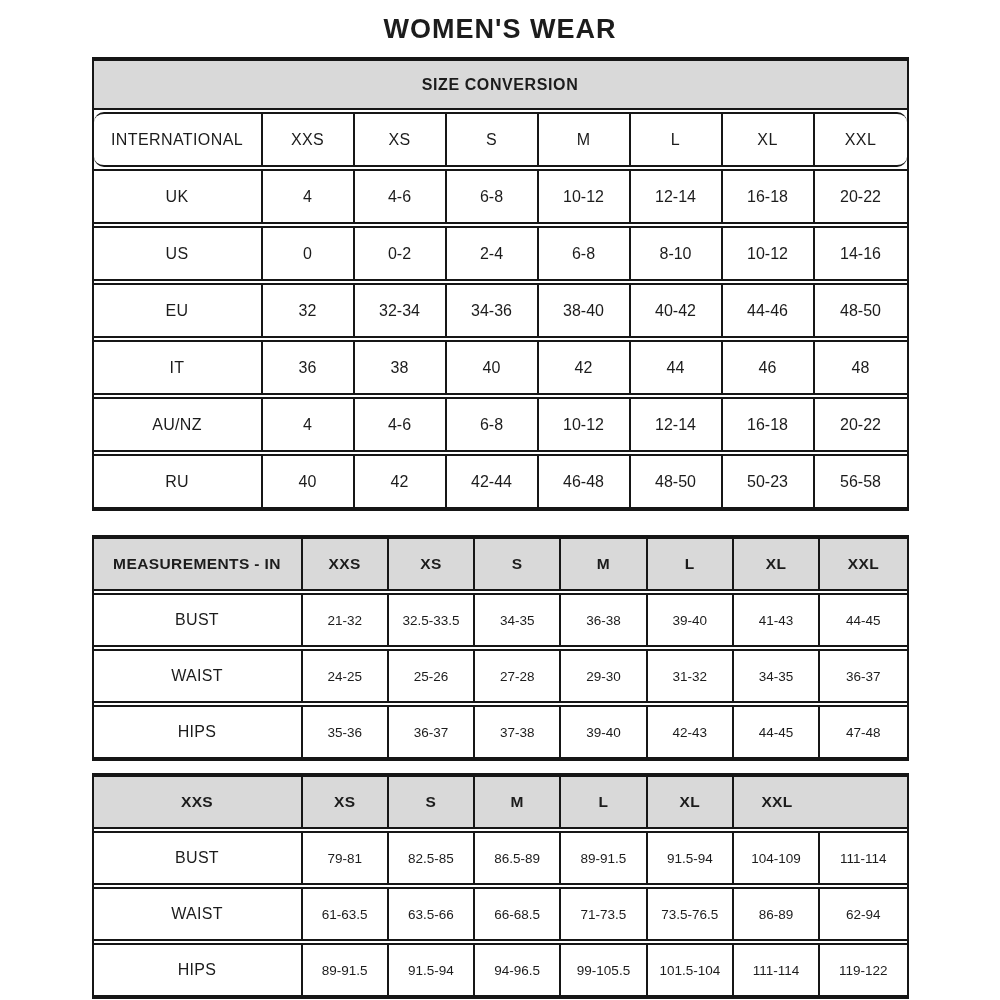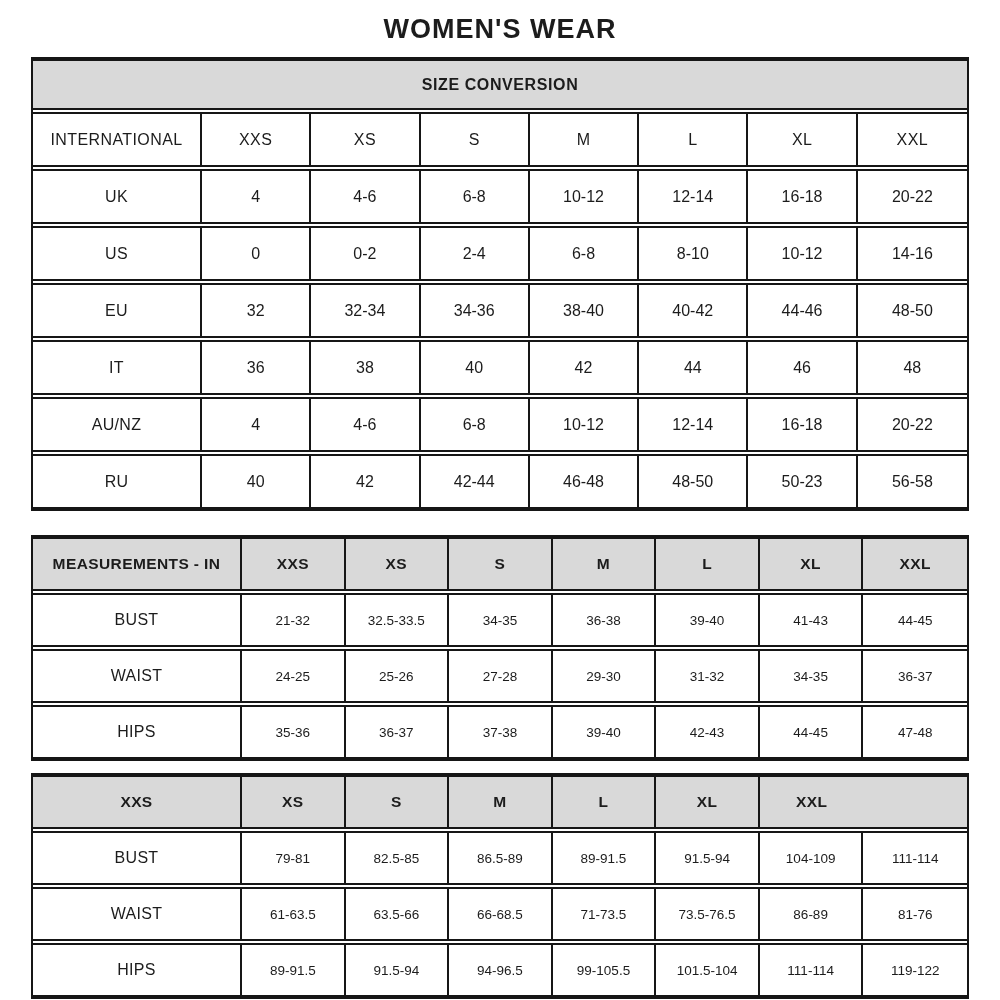--- a/index.html
+++ b/index.html
@@ -18,21 +18,21 @@
   .page-title {
     text-align: center;
     font-size: 27px;
     font-weight: 700;
     letter-spacing: 1px;
     padding-top: 14px;
     height: 57px;
     color: #1c1c1c;
   }
   .sheet {
-    width: 938px;
+    width: 817px;
     margin: 0 auto;
   }
   .tbl {
     border: 2px solid #161616;
     background: #ffffff;
     display: flex;
     flex-direction: column;
     gap: 2px;
   }
   .tbl-1 { margin-top: 24px; }
@@ -57,21 +57,21 @@
   }
   .cell:last-child { border-right: none; }
   .title-row { background: #d9d9d9; }
   .title-row .cell {
     grid-column: 1 / -1;
     font-weight: 700;
     font-size: 16px;
     letter-spacing: 0.6px;
   }
   
-  .tbl-0 .hdr-row { background: #ffffff; }
+  .tbl-0 .hdr-row { background: #ffffff; border-radius: 10px; }
   .tbl-0 .hdr-row .cell { font-weight: 400; font-size: 16px; letter-spacing: 0.4px; }
   
   .tbl-1 .hdr-row, .tbl-2 .hdr-row { background: #d9d9d9; }
   .tbl-1 .hdr-row .cell, .tbl-2 .hdr-row .cell { font-weight: 700; font-size: 15.5px; letter-spacing: 0.4px; }
   
   .label-cell { font-size: 16px; letter-spacing: 0.3px; }
   .tbl-1 .data-cell, .tbl-2 .data-cell { font-size: 13.5px; }
   .tbl-0 .data-cell { font-size: 16px; }
 </style>
 </head>
@@ -219,21 +219,21 @@
           <div class="cell data-cell">111-114</div>
         </div>
         <div class="row data-row">
           <div class="cell label-cell">WAIST</div>
           <div class="cell data-cell">61-63.5</div>
           <div class="cell data-cell">63.5-66</div>
           <div class="cell data-cell">66-68.5</div>
           <div class="cell data-cell">71-73.5</div>
           <div class="cell data-cell">73.5-76.5</div>
           <div class="cell data-cell">86-89</div>
-          <div class="cell data-cell">81-76</div>
+          <div class="cell data-cell">62-94</div>
         </div>
         <div class="row data-row">
           <div class="cell label-cell">HIPS</div>
           <div class="cell data-cell">89-91.5</div>
           <div class="cell data-cell">91.5-94</div>
           <div class="cell data-cell">94-96.5</div>
           <div class="cell data-cell">99-105.5</div>
           <div class="cell data-cell">101.5-104</div>
           <div class="cell data-cell">111-114</div>
           <div class="cell data-cell">119-122</div>

